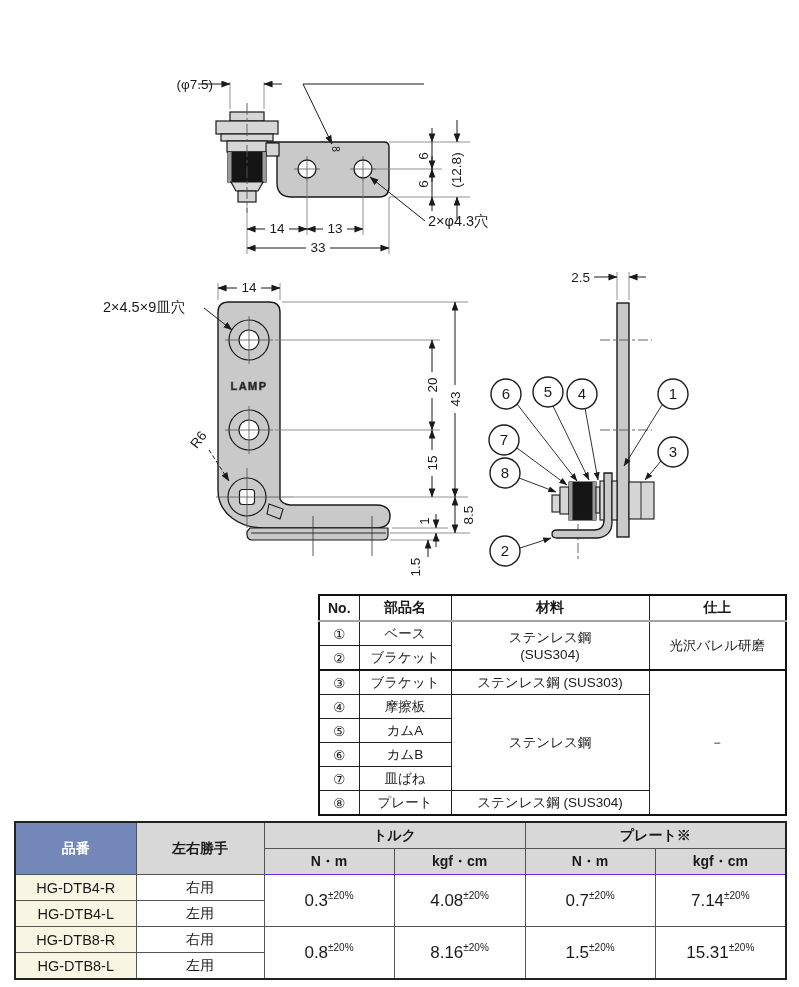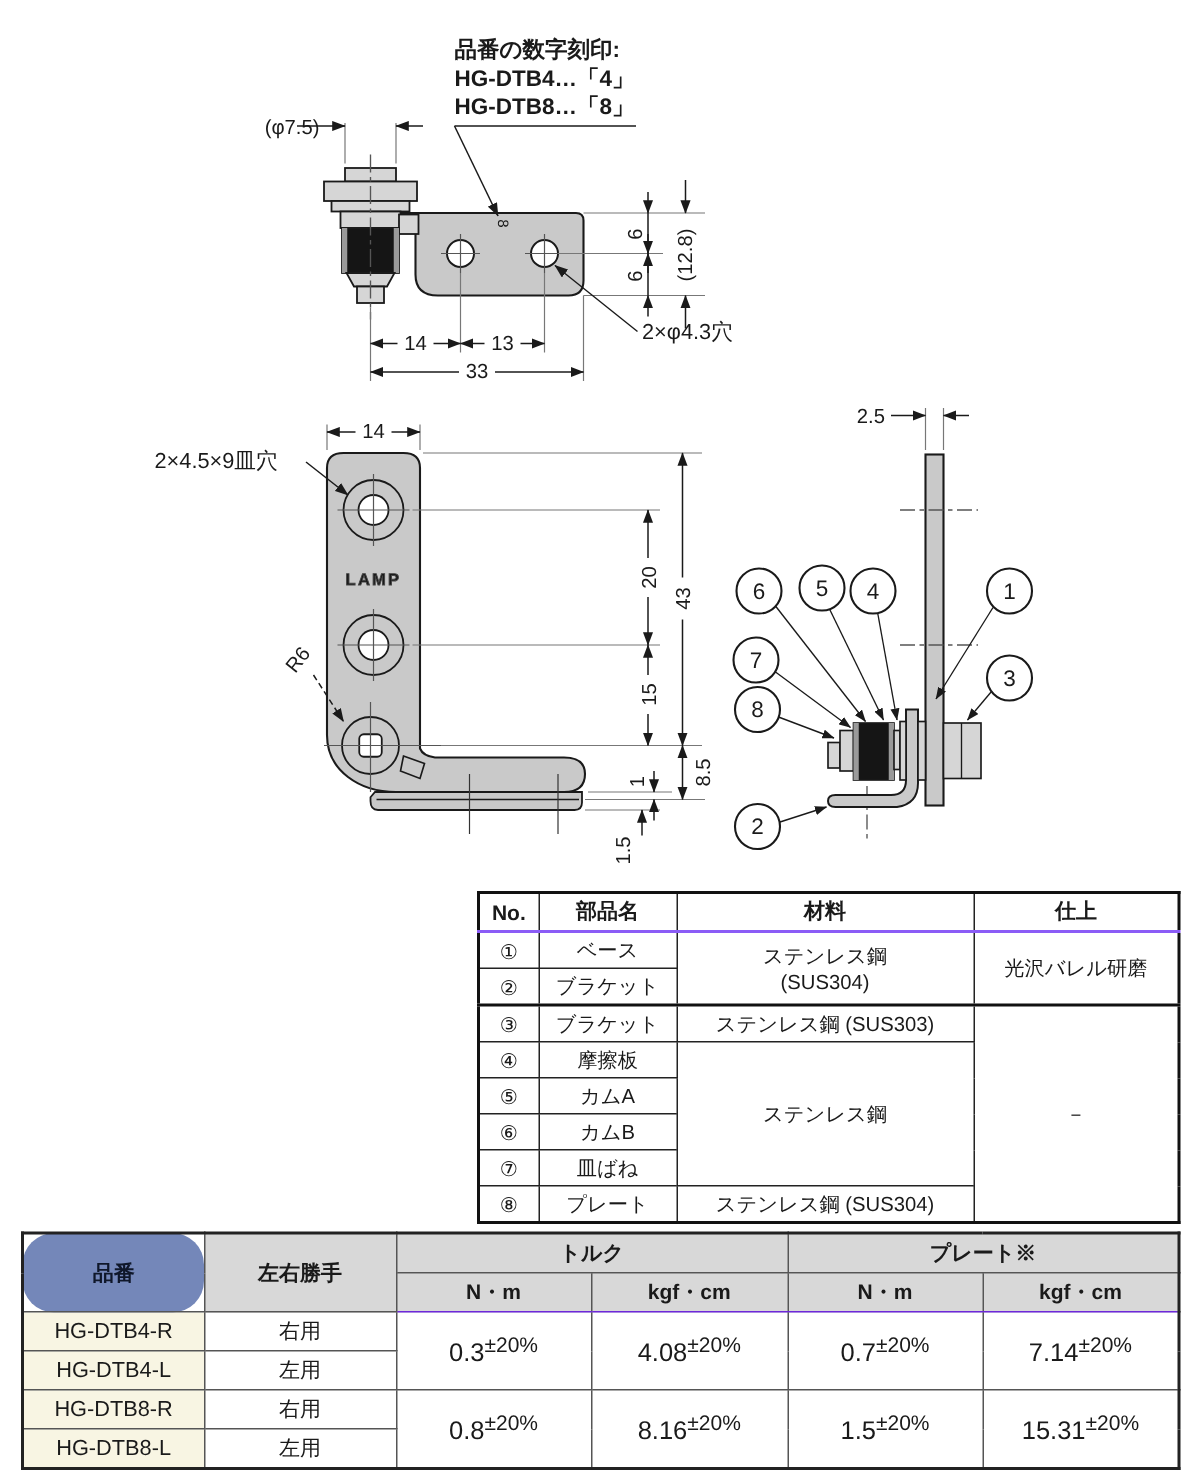--- a/index.html
+++ b/index.html
@@ -8,31 +8,31 @@
   #drawing-svg{position:absolute;left:0;top:0;}
   .note{position:absolute;left:303px;top:24px;font-size:15px;font-weight:bold;line-height:19px;white-space:nowrap;}
   svg text{font-family:"Liberation Sans",sans-serif;fill:#1a1a1a;}
   table{border-collapse:collapse;position:absolute;table-layout:fixed;background:#fff;}
   
   .parts{left:318px;top:594px;width:467px;border:2px solid #111;font-size:13.5px;}
   .parts th,.parts td{border:1px solid #222;text-align:center;vertical-align:middle;padding:0 2px;}
   .parts th{height:24px;font-weight:bold;font-size:14px;}
   .parts td{height:23px;}
   .parts .bt2{border-top:2px solid #111;}
-  .parts th{border-bottom:2px solid #8b5cf6;}
+  .parts th{border-bottom:2px solid #a3a3a3;}
   
   .spec{left:14px;top:821px;width:771px;border:2px solid #222;font-size:14px;}
   .spec th,.spec td{border:1px solid #555;text-align:center;vertical-align:middle;}
   .spec th{background:#d8d8d8;font-weight:bold;height:23px;}
-  .spec th.blue{background:#7487b9;color:#0f172a;border-radius:21px;}
+  .spec th.blue{background:#7487b9;color:#ffffff;}
   .spec .subhead th{border-bottom:1px solid #6d28d9;}
   .spec td{height:23px;}
   .spec td.pn{background:#f8f5e3;font-weight:normal;font-size:14.5px;}
   .spec td.val{font-size:17px;}
-  .spec td.val sup{font-size:14px;font-weight:normal;}
+  .spec td.val sup{font-size:10px;font-weight:normal;}
 </style>
 </head>
 <body>
 
 <div id="canvas">
 
 <svg id="drawing-svg" width="799" height="987" viewBox="0 0 799 987">
   <defs>
     <marker id="ah" viewBox="0 0 8 6" refX="7.6" refY="3" markerWidth="9" markerHeight="7" orient="auto-start-reverse">
       <path d="M0,0 L8,3 L0,6 Z" fill="#1a1a1a"></path>
@@ -227,25 +227,20 @@
       <circle cx="673" cy="452" r="15" fill="#fff" stroke="#1a1a1a" stroke-width="1.4"></circle>
       <text x="673" y="457" text-anchor="middle">3</text>
       <circle cx="505" cy="473" r="15" fill="#fff" stroke="#1a1a1a" stroke-width="1.4"></circle>
       <text x="505" y="478" text-anchor="middle">8</text>
       <circle cx="505" cy="551" r="15" fill="#fff" stroke="#1a1a1a" stroke-width="1.4"></circle>
       <text x="505" y="556" text-anchor="middle">2</text>
     </g>
   </g>
 </svg>
 
-<div class="note">
-  <div>品番の数字刻印:</div>
-  <div>HG-DTB4…「4」</div>
-  <div>HG-DTB8…「8」</div>
-</div>
 
 <table class="parts">
   <colgroup>
         <col style="width:40px">
         <col style="width:92px">
         <col style="width:198px">
         <col style="width:137px">
       </colgroup>
   <tbody>
         <tr>

